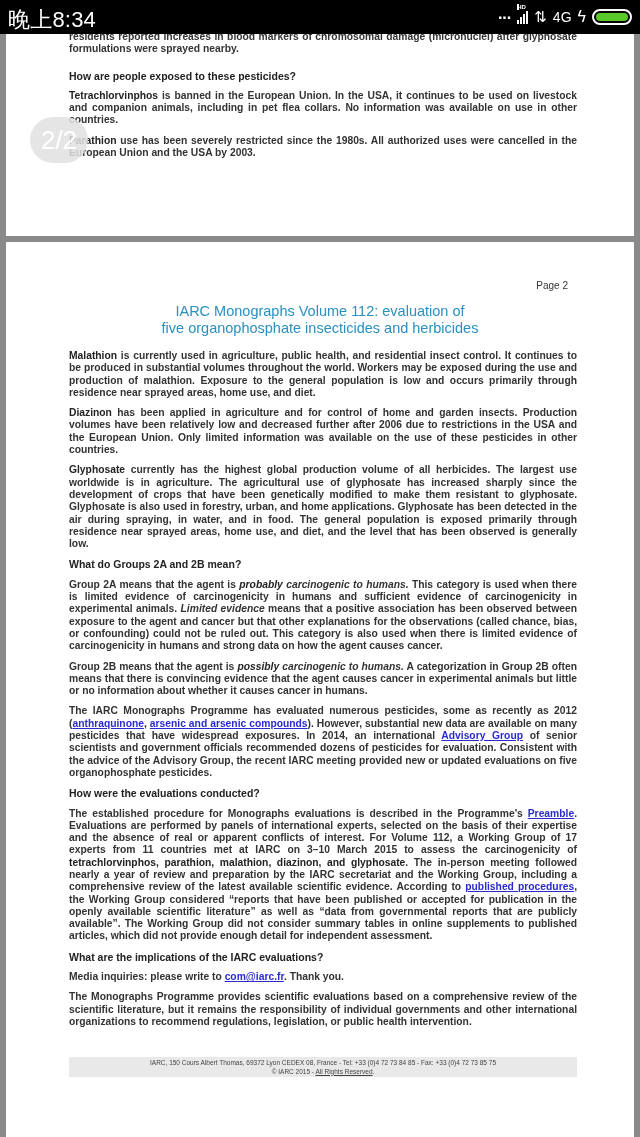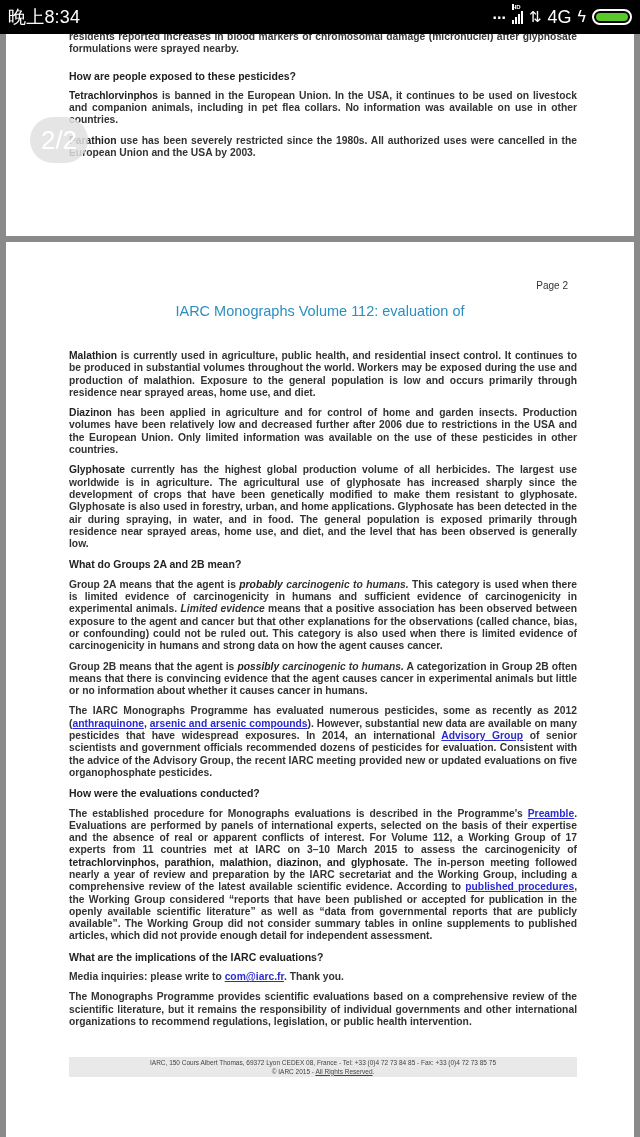--- a/index.html
+++ b/index.html
@@ -8,32 +8,32 @@
     background: #8a8a8a;
     font-family: "Liberation Sans", sans-serif;
     position: relative;
   }
   
   .status-bar {
     position: absolute; left: 0; top: 0; width: 640px; height: 34px;
     background: #000; color: #fff; z-index: 5;
   }
   .status-time {
-    position: absolute; left: 8px; top: 5px; font-size: 18px; letter-spacing: 0.2px;
+    position: absolute; left: 8px; top: 5px; font-size: 22px; letter-spacing: 0.2px;
   }
   .status-right {
     position: absolute; right: 8px; top: 6px; height: 22px;
     display: flex; align-items: center; gap: 6px; font-size: 18px;
   }
   .dots { font-size: 16px; letter-spacing: 0px; font-weight: bold; margin-top: -6px; }
   .signal { display: flex; align-items: flex-end; gap: 1px; height: 14px; position: relative; }
   .signal span { width: 2px; background: #fff; display: block; }
   .hd { position: absolute; top: -6px; left: 0px; font-size: 6px; font-weight: bold; }
   .arrows { font-size: 15px; }
-  .net { font-size: 18px; }
+  .net { font-size: 14px; }
   .bolt { font-size: 16px; }
   .battery {
     width: 40px; height: 16px; border: 2px solid #fff; border-radius: 9px;
     position: relative; box-sizing: border-box; background: #000;
   }
   .battery-fill { position: absolute; left: 2px; top: 2px; bottom: 2px; right: 2px; background: #5ac82a; border-radius: 6px; }
 
   
   .page {
     position: absolute; left: 6px; width: 628px; background: #fff;
@@ -95,20 +95,21 @@
     <p><b>Parathion</b><span> use has been severely restricted since the 1980s. All authorized uses were cancelled in the European Union and the USA by 2003.</span></p>
   </div>
 </div>
 
 <div class="page-indicator">2/2</div>
 
 <div class="page page2">
   <span class="page-num">Page 2</span>
   <div class="doc-title">
     <div>IARC Monographs Volume 112: evaluation of</div>
+    <div>five organophosphate insecticides and herbicides</div>
   </div>
 
   <div class="content" style="top:108px;">
     <p><b>Malathion</b><span> is currently used in agriculture, public health, and residential insect control. It continues to be produced in substantial volumes throughout the world. Workers may be exposed during the use and production of malathion. Exposure to the general population is low and occurs primarily through residence near sprayed areas, home use, and diet.</span></p>
     <p><b>Diazinon</b><span> has been applied in agriculture and for control of home and garden insects. Production volumes have been relatively low and decreased further after 2006 due to restrictions in the USA and the European Union. Only limited information was available on the use of these pesticides in other countries.</span></p>
     <p><b>Glyphosate</b><span> currently has the highest global production volume of all herbicides. The largest use worldwide is in agriculture. The agricultural use of glyphosate has increased sharply since the development of crops that have been genetically modified to make them resistant to glyphosate. Glyphosate is also used in forestry, urban, and home applications. Glyphosate has been detected in the air during spraying, in water, and in food. The general population is exposed primarily through residence near sprayed areas, home use, and diet, and the level that has been observed is generally low.</span></p>
 
     <h4>What do Groups 2A and 2B mean?</h4>
     <p><span>Group 2A means that the agent is </span><b><i>probably</i></b><i> carcinogenic to humans.</i><span> This category is used when there is limited evidence of carcinogenicity in humans and sufficient evidence of carcinogenicity in experimental animals. </span><i>Limited evidence</i><span> means that a positive association has been observed between exposure to the agent and cancer but that other explanations for the observations (called chance, bias, or confounding) could not be ruled out. This category is also used when there is limited evidence of carcinogenicity in humans and strong data on how the agent causes cancer.</span></p>
     <p><span>Group 2B means that the agent is </span><b><i>possibly</i></b><i> carcinogenic to humans.</i><span> A categorization in Group 2B often means that there is convincing evidence that the agent causes cancer in experimental animals but little or no information about whether it causes cancer in humans.</span></p>

